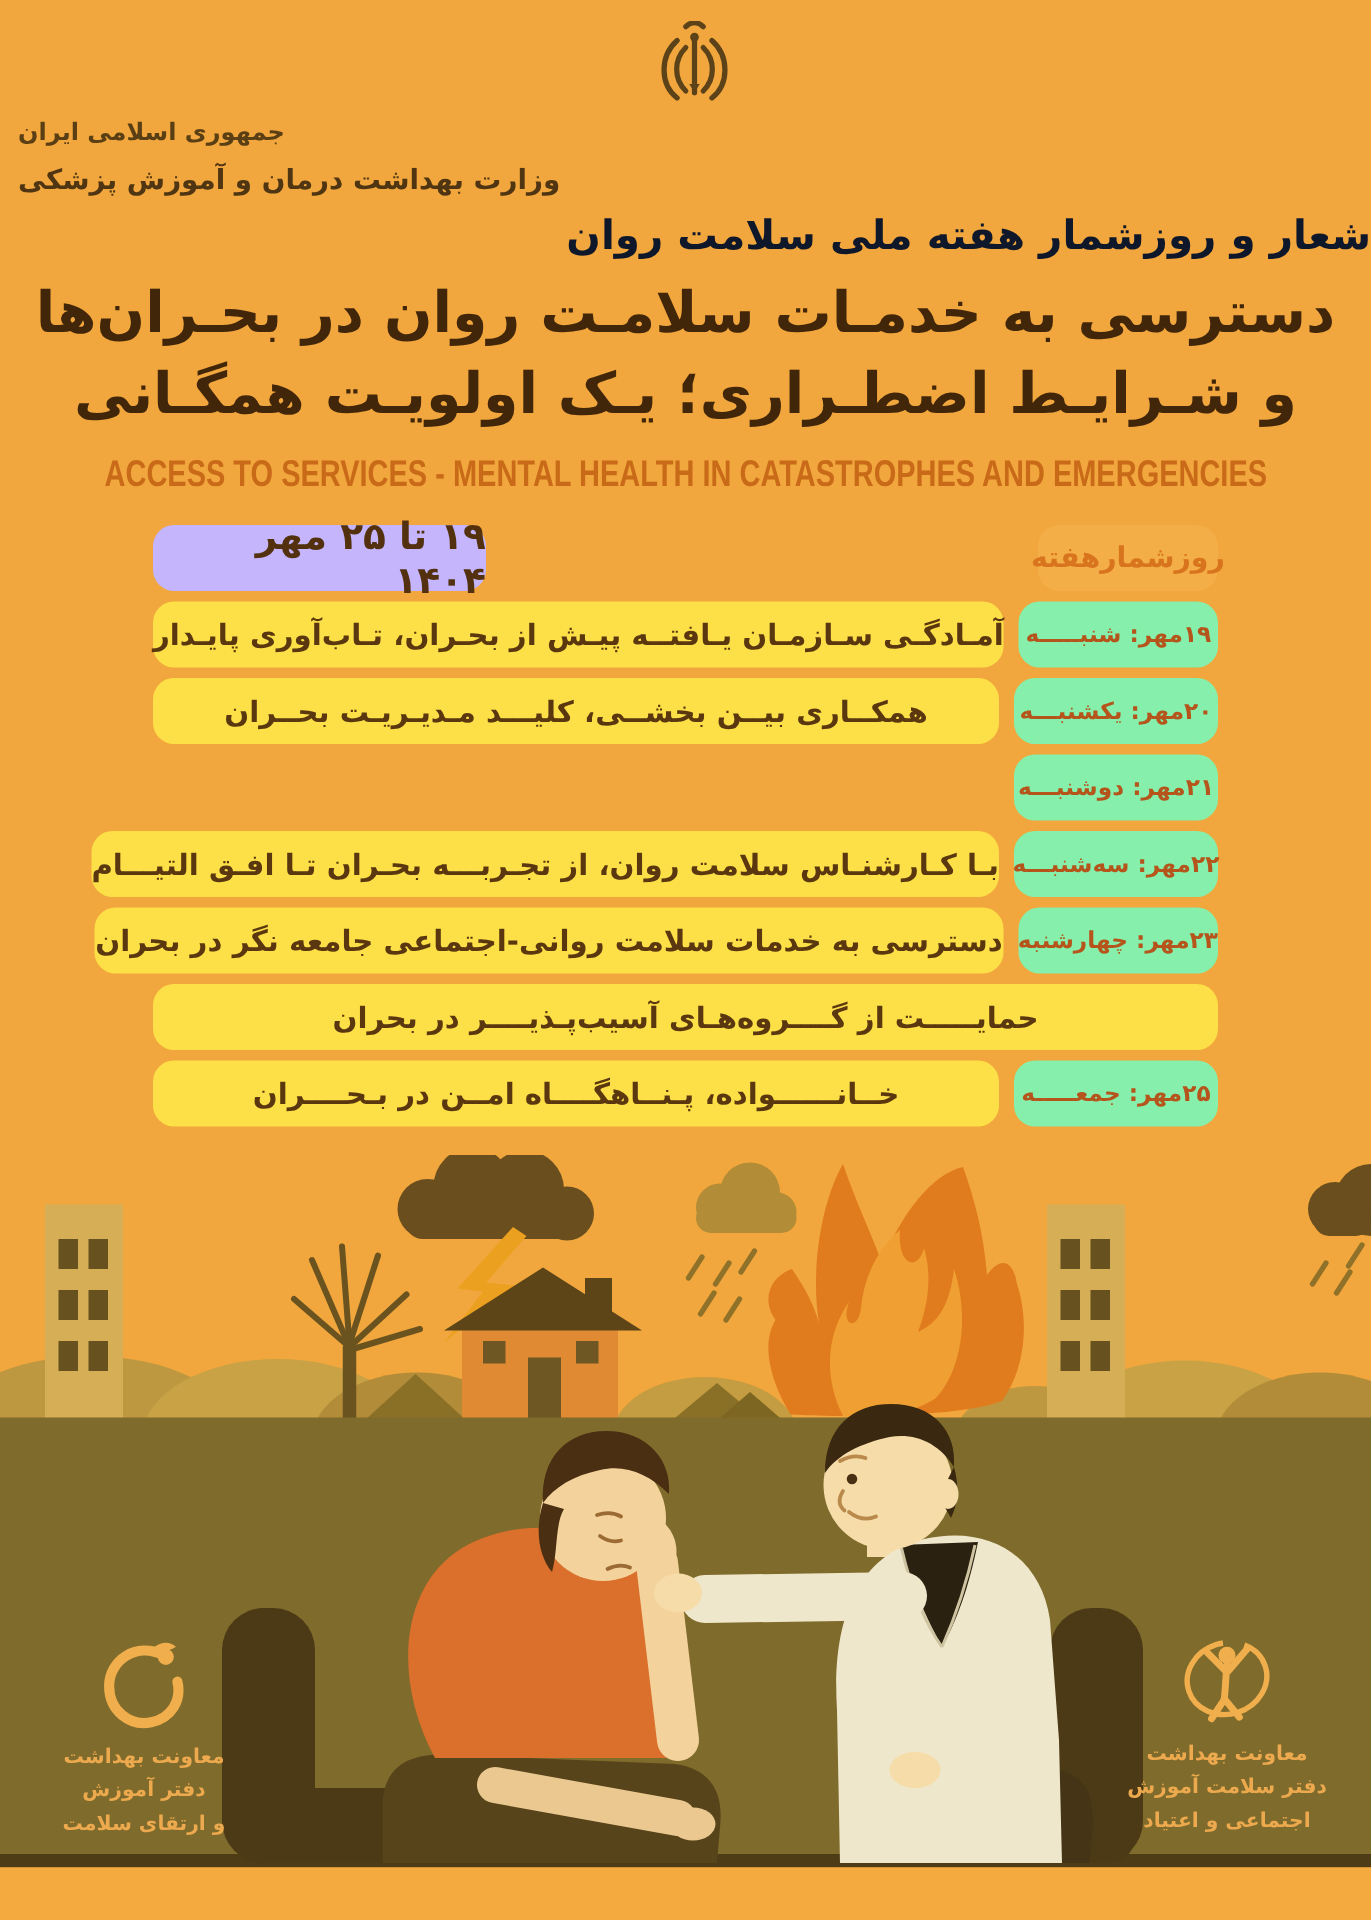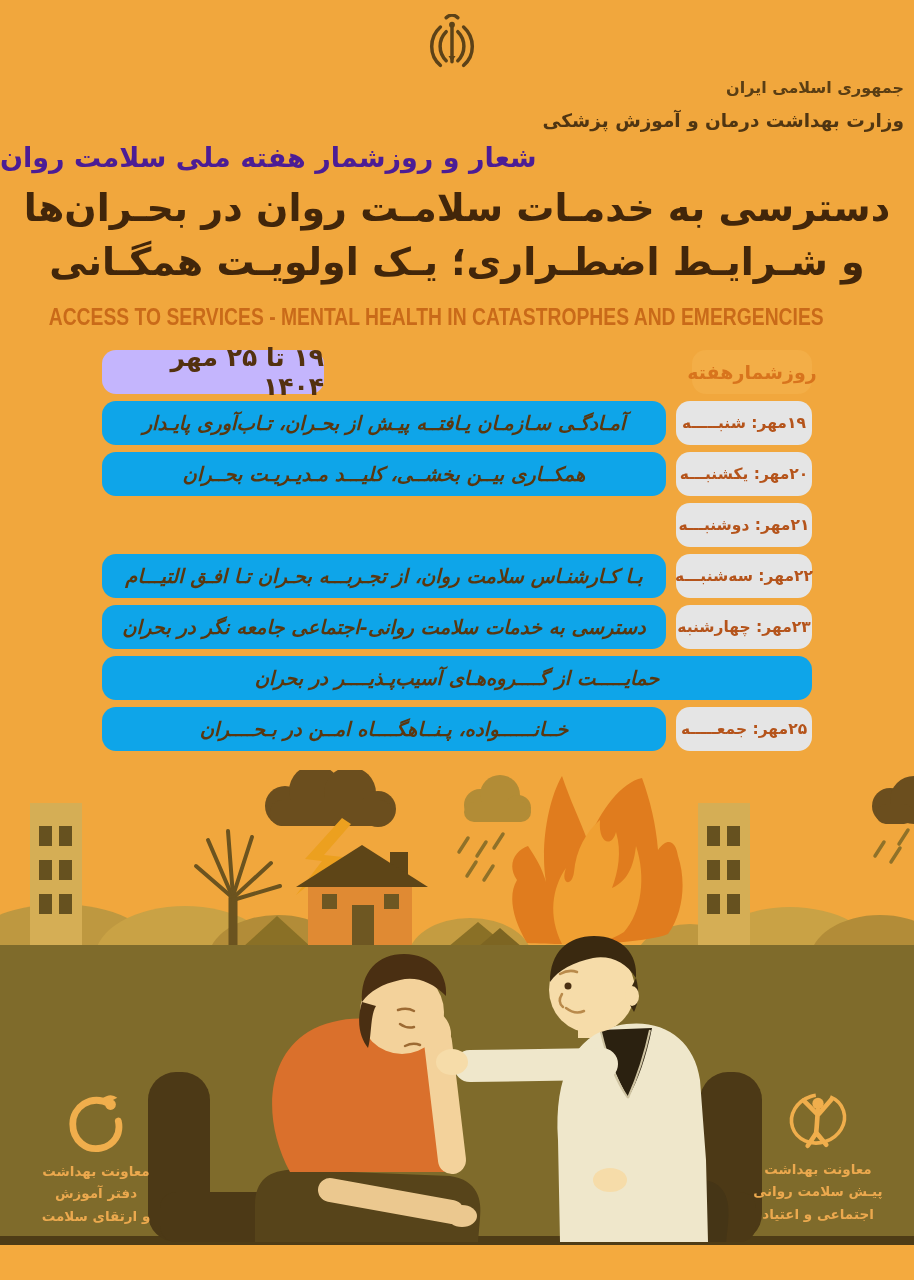--- a/index.html
+++ b/index.html
@@ -2,43 +2,43 @@
 <html lang="fa"><head>
 <meta charset="utf-8">
 <style>
   html,body{margin:0;padding:0;background:#2b2417;}
   .poster{
     position:relative; width:914px; height:1280px; margin:0 auto;
     background:#F1A73D; overflow:hidden; direction:rtl;
     font-family:"DejaVu Sans", sans-serif;
   }
   
-  .header{position:absolute; top:14px; left:0; right:10px; text-align:right;}
+  .header{position:absolute; top:14px; left:0; right:0; text-align:left;padding-left:12px;}
   .emblem{display:block; margin:0 auto;}
   .gov1{font-size:16px; font-weight:bold; color:#5A3E14; margin-top:2px;}
   .gov2{font-size:18.5px; font-weight:bold; color:#4F3512; margin-top:13px;}
-  .subtitle{position:absolute; top:142px; left:0; right:0; text-align:left;
-    font-size:27px; font-weight:bold; color:#4c1d95;}
+  .subtitle{position:absolute; top:142px; left:0; right:0; text-align:right;
+    font-size:27px; font-weight:bold; color:#0f172a;}
   .title-fa{position:absolute; left:0; right:0; text-align:center;
     font-size:38px; font-weight:bold; color:#42260A; letter-spacing:-1px; white-space:nowrap;}
   .t1{top:186px;} .t2{top:240px;}
-  .title-en{position:absolute; top:305px; left:0; right:0; direction:ltr;padding-left:15px;}
+  .title-en{position:absolute; top:305px; left:0; right:0; text-align:center; direction:ltr;}
   .title-en span{display:inline-block; transform:scale(.92,1.18); transform-origin:center;
     font-family:"Liberation Sans", sans-serif; font-weight:bold; font-size:21px;
     color:#C96A19; letter-spacing:0; white-space:nowrap;}
   
   .schedule{position:absolute; top:350px; right:102px; left:102px;
     display:flex; flex-direction:column; gap:7px;}
   .sched-head{display:flex; justify-content:space-between; align-items:stretch; height:44px;}
   .pill{border-radius:14px; display:flex; align-items:center; justify-content:center;}
   .label-pill{width:120px; background:#F3AE47; color:#D8741D; font-size:19px; font-weight:bold;}
   .date-pill{width:222px; background:#c4b5fd; color:#53310F; font-size:25px; font-weight:bold;}
   .sched-row{display:flex; gap:10px; height:44px;}
-  .day-pill{width:136px; background:#e5e5e5; color:#B5541B; font-size:15.5px; font-weight:bold; white-space:nowrap;}
-  .slogan-pill{flex:1; background:#0ea5e9; color:#5A370F; font-size:19.5px; font-weight:bold; white-space:nowrap;font-style:italic;}
+  .day-pill{width:136px; background:#86efac; color:#B5541B; font-size:15.5px; font-weight:bold; white-space:nowrap;}
+  .slogan-pill{flex:1; background:#fde047; color:#5A370F; font-size:19.5px; font-weight:bold; white-space:nowrap;}
   
   .scene{position:absolute; top:770px; left:0;}
   .bottom-strip{position:absolute; top:1245px; left:0; width:914px; height:35px; background:#F4AA3E;}
   
   .footer{position:absolute; width:160px; text-align:center; color:#ECA94E;
     font-size:13.5px; font-weight:bold; line-height:1.65;}
   .footer svg{display:block; margin:0 auto 6px auto;}
   .footer-left{left:16px; top:1092px;}
   .footer-right{left:738px; top:1086px;}
 </style>
@@ -290,17 +290,17 @@
       <circle cx="32" cy="17" r="5.5" fill="#F0AE4C"></circle>
       <g stroke="#F0AE4C" stroke-width="4.5" fill="none" stroke-linecap="round">
         <path d="M32 23 C31 33 31 40 30 47"></path>
         <path d="M31 27 L18 14"></path>
         <path d="M33 27 L45 13"></path>
         <path d="M30 46 L22 58"></path>
         <path d="M31 46 L40 57"></path>
       </g>
     </svg>
     <div>معاونت بهداشت</div>
-    <div>پیـش سلامت روانی</div>
+    <div>دفتر سلامت آموزش</div>
     <div>اجتماعی و اعتیاد</div>
   </div>
 
 </div>
 
 </body></html>

